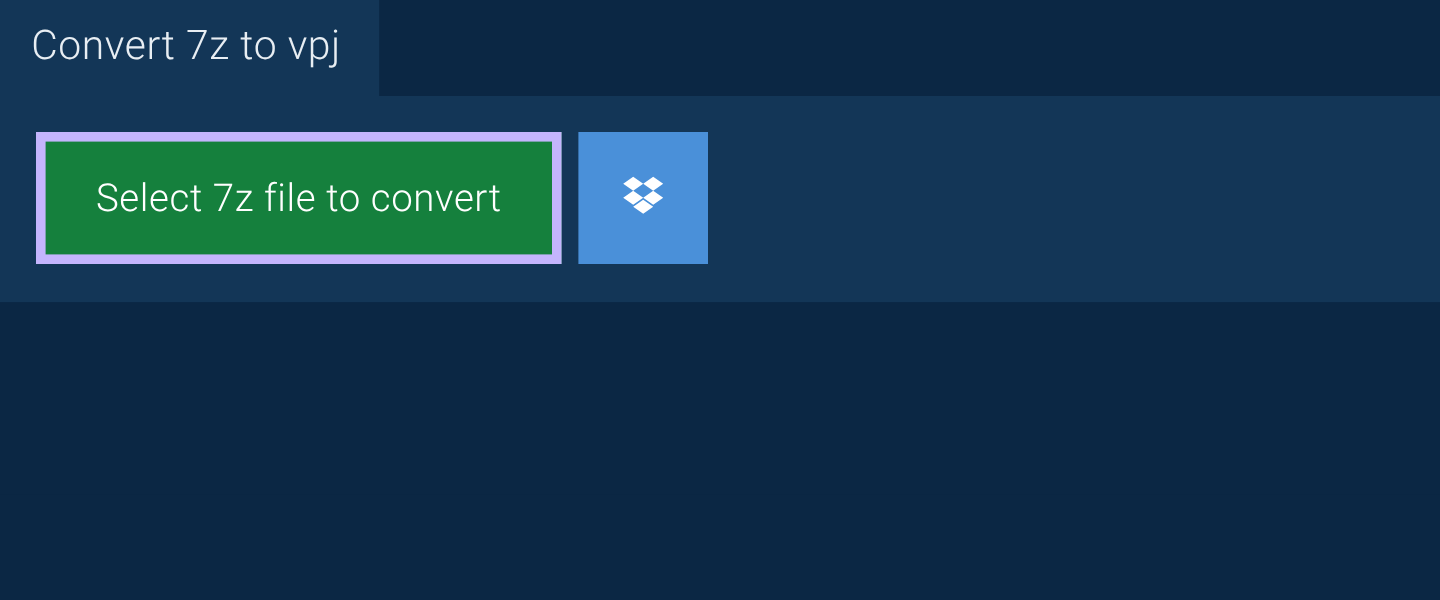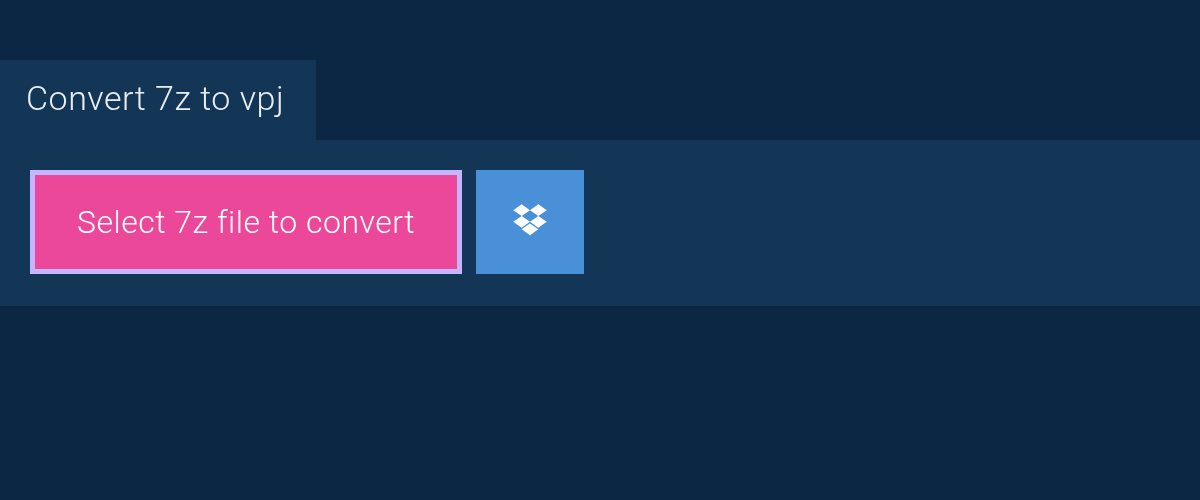--- a/index.html
+++ b/index.html
@@ -8,21 +8,20 @@
       box-sizing: border-box;
     }
     body {
       width: 1200px;
       height: 500px;
       background: #0b2744;
       font-family: -apple-system, BlinkMacSystemFont, "Segoe UI", Roboto, "Helvetica Neue", Arial, sans-serif;
       overflow: hidden;
     }
     .tab-area {
-      padding-top: 60px;
     }
     .tab {
       display: inline-block;
       background: #133657;
       color: #e8eef3;
       font-size: 34px;
       font-weight: 300;
       padding: 18px 32px 22px 26px;
       letter-spacing: 0.5px;
     }
@@ -30,22 +29,22 @@
       background: #133657;
       width: 100%;
       padding: 30px 30px 32px 30px;
     }
     .button-row {
       display: flex;
       align-items: stretch;
       gap: 14px;
     }
     .select-button {
-      background: #ec4899;
-      border: 5px solid #c4b5fd;
+      background: #15803d;
+      border: 8px solid #c4b5fd;
       color: #ffffff;
       font-size: 32px;
       font-weight: 300;
       padding: 28px 42px;
       cursor: pointer;
       font-family: inherit;
       letter-spacing: 0.5px;
       display: flex;
       align-items: center;
       justify-content: center;

